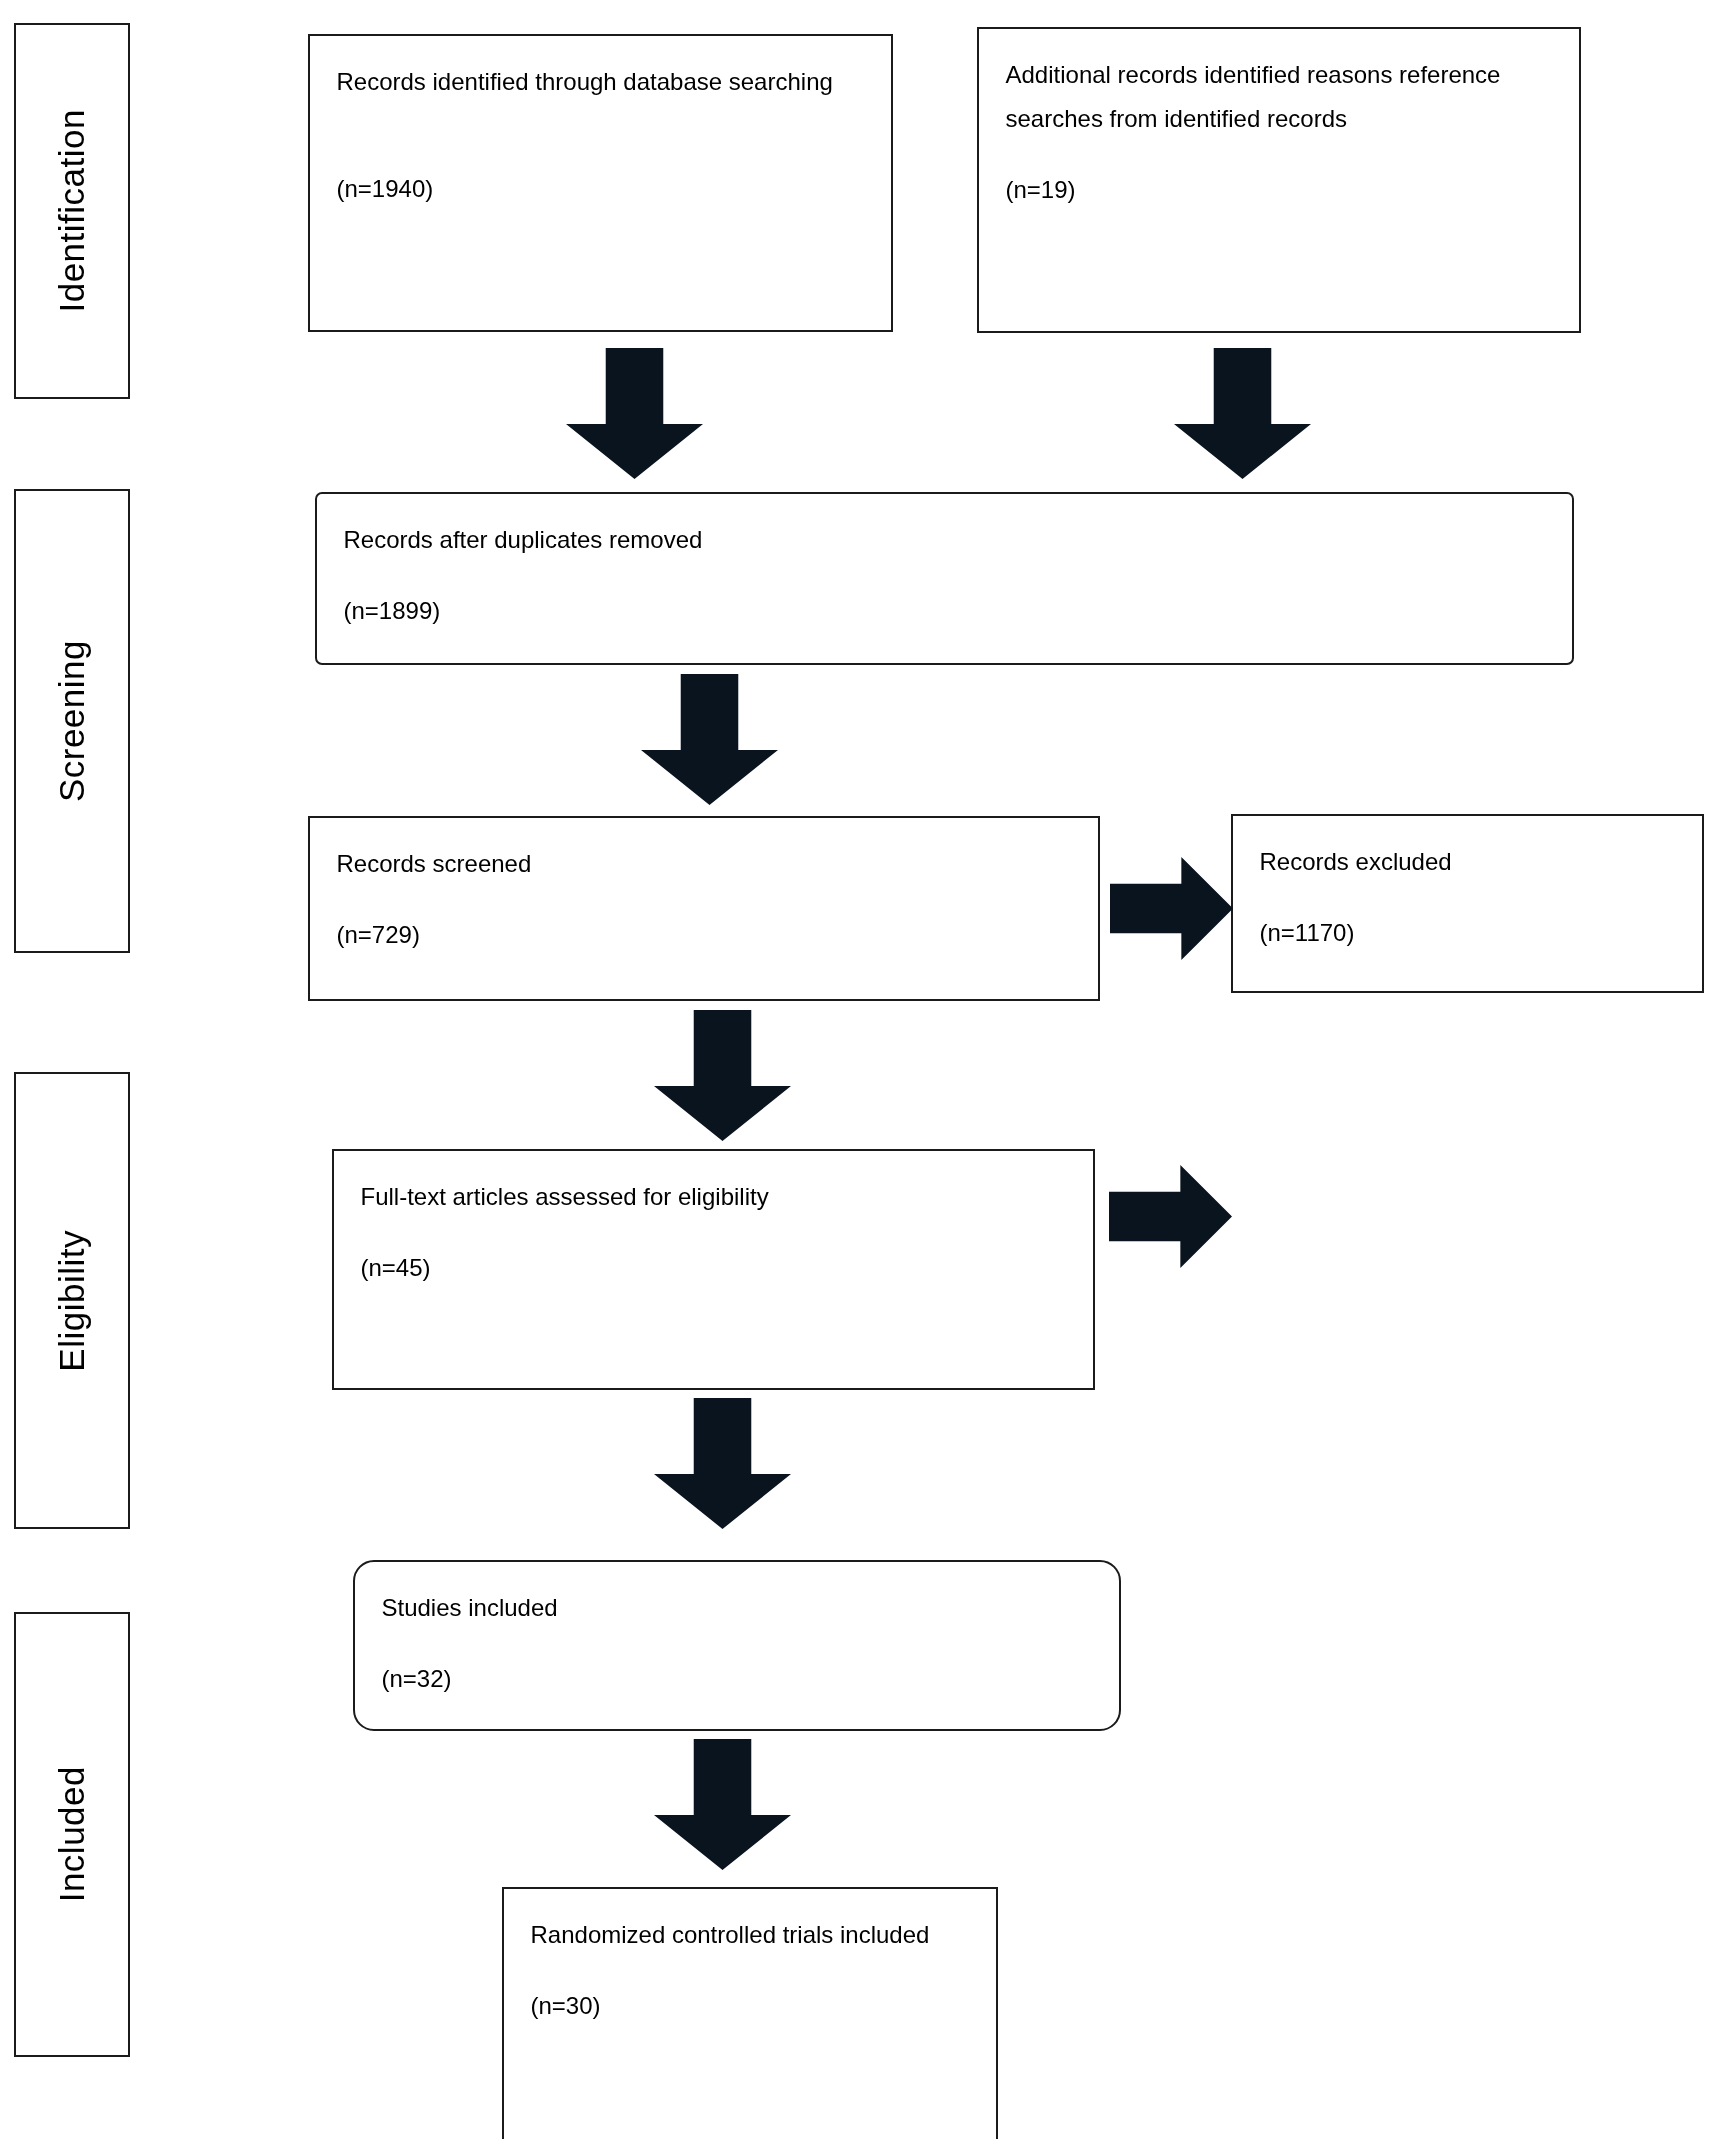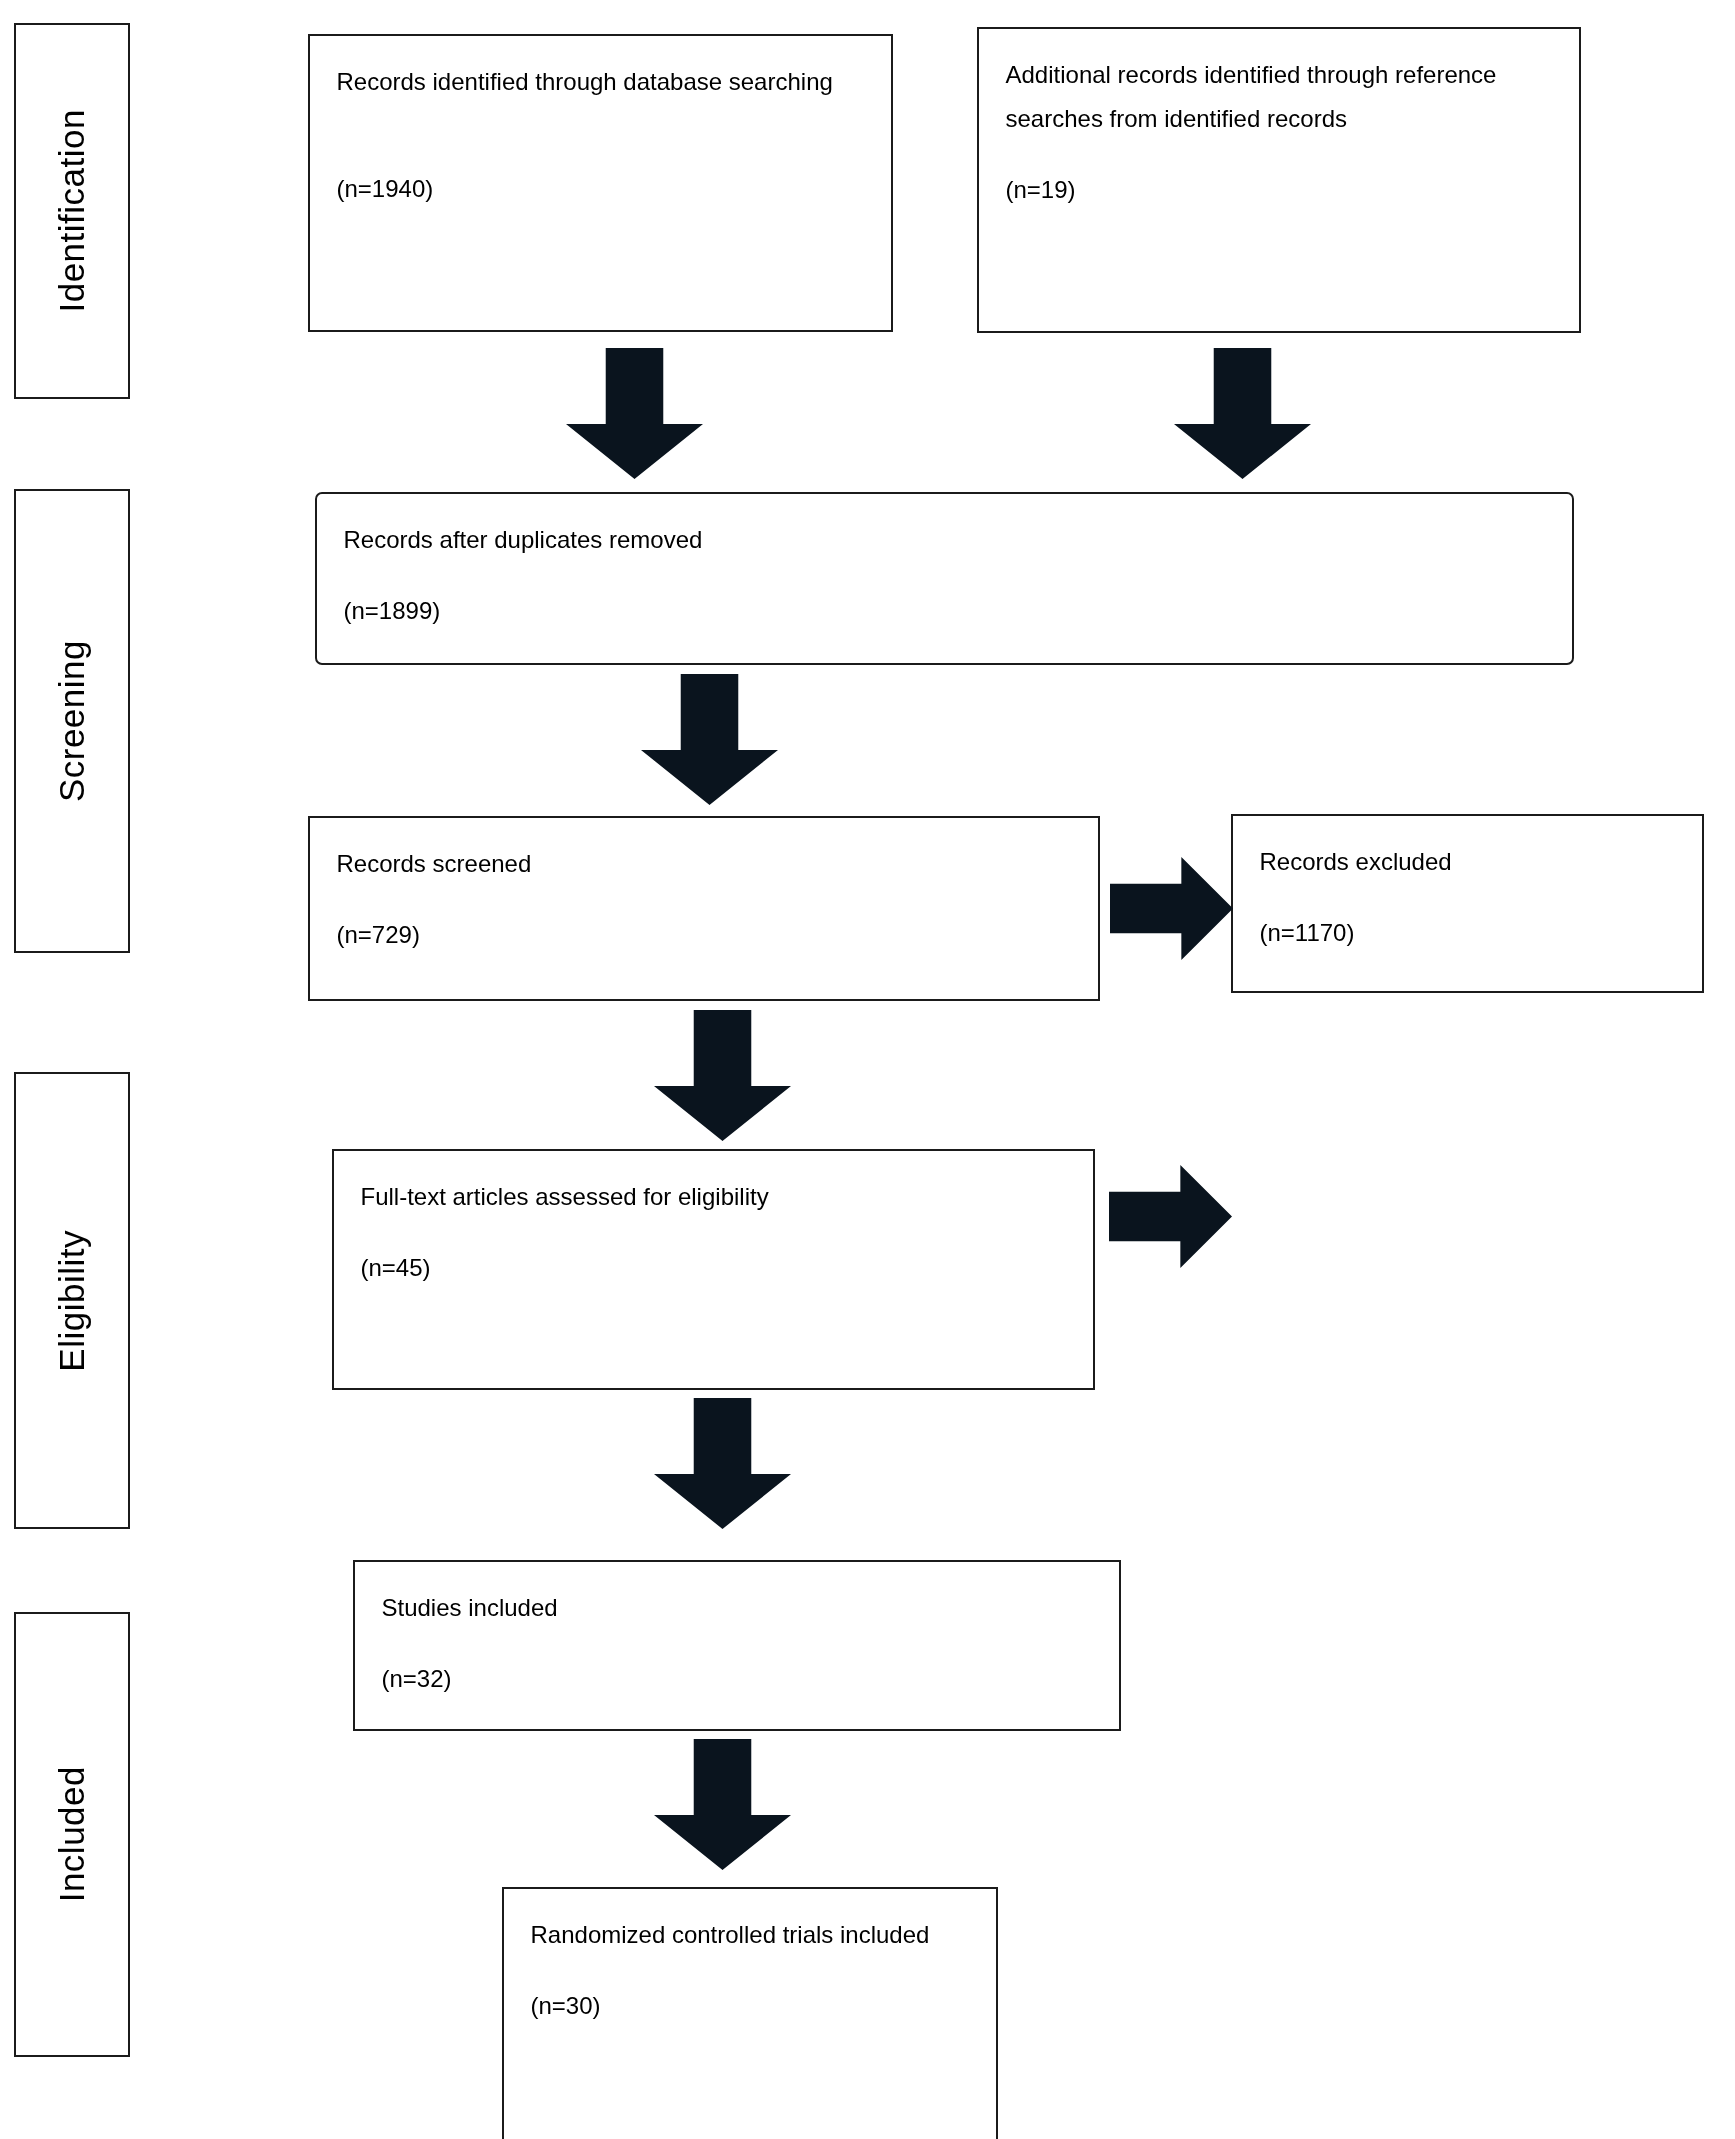--- a/index.html
+++ b/index.html
@@ -36,21 +36,21 @@
   #stage-included{top:1612px;height:445px;}
 
   
   #box-identified{left:308px;top:34px;width:585px;height:298px;}
   #box-additional{left:977px;top:26.5px;width:604px;height:306px;}
   #box-deduplicated{left:315px;top:492px;width:1259px;height:173px;border-radius:7px;}
   #box-screened{left:308px;top:816px;width:792px;height:185px;}
   #box-excluded{left:1231px;top:814px;width:473px;height:179px;}
   #box-fulltext{left:332px;top:1149px;width:763px;height:241px;}
   #box-reasons{left:1220px;top:1146px;width:479px;height:415px;}
-  #box-studies{left:353px;top:1560px;width:768px;height:171px;}
+  #box-studies{left:353px;top:1560px;width:768px;height:171px;border-radius:21px;}
   #box-rct{left:502px;top:1887px;width:496px;height:312px;}
 
   
   #arrow-identified{left:566px;top:348px;width:137px;height:131px;}
   #arrow-additional{left:1174px;top:348px;width:137px;height:131px;}
   #arrow-deduplicated{left:641px;top:674px;width:137px;height:131px;}
   #arrow-screened{left:654px;top:1010px;width:137px;height:131px;}
   #arrow-fulltext{left:654px;top:1398px;width:137px;height:131px;}
   #arrow-studies{left:654px;top:1739px;width:137px;height:131px;}
   #arrow-screened-excluded{left:1110px;top:857px;width:123px;height:103px;}
@@ -73,21 +73,21 @@
   <div class="stage" id="stage-included">
     <span class="vtext">Included</span>
   </div>
 
   <div class="box" id="box-identified">
     <div class="box-text">Records identified through database searching</div>
     <div class="box-n">(n=1940)</div>
   </div>
 
   <div class="box" id="box-additional">
-    <div class="box-text">Additional records identified through reference searches from identified records</div>
+    <div class="box-text">Additional records identified reasons reference searches from identified records</div>
     <div class="box-n">(n=19)</div>
   </div>
 
   <div class="box" id="box-deduplicated">
     <div class="box-text">Records after duplicates removed</div>
     <div class="box-n">(n=1899)</div>
   </div>
 
   <div class="box" id="box-screened">
     <div class="box-text">Records screened</div>

